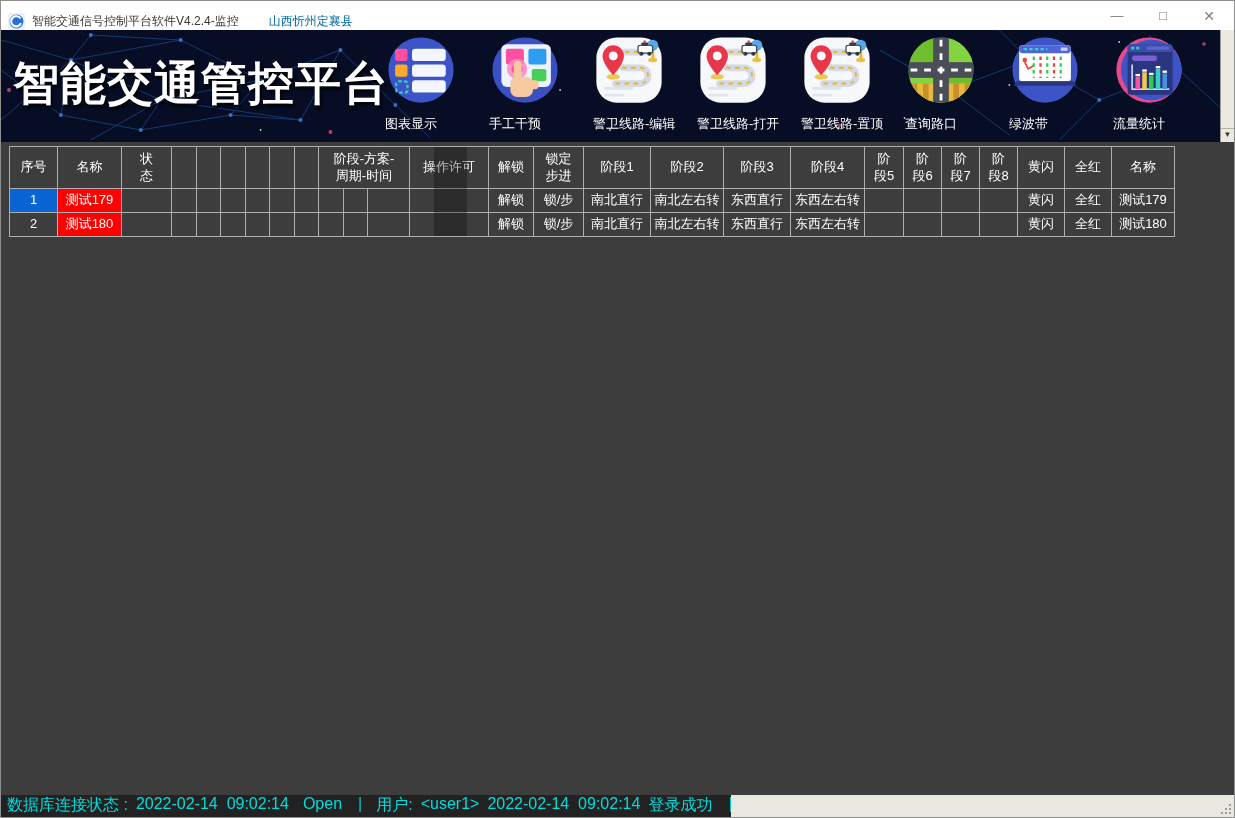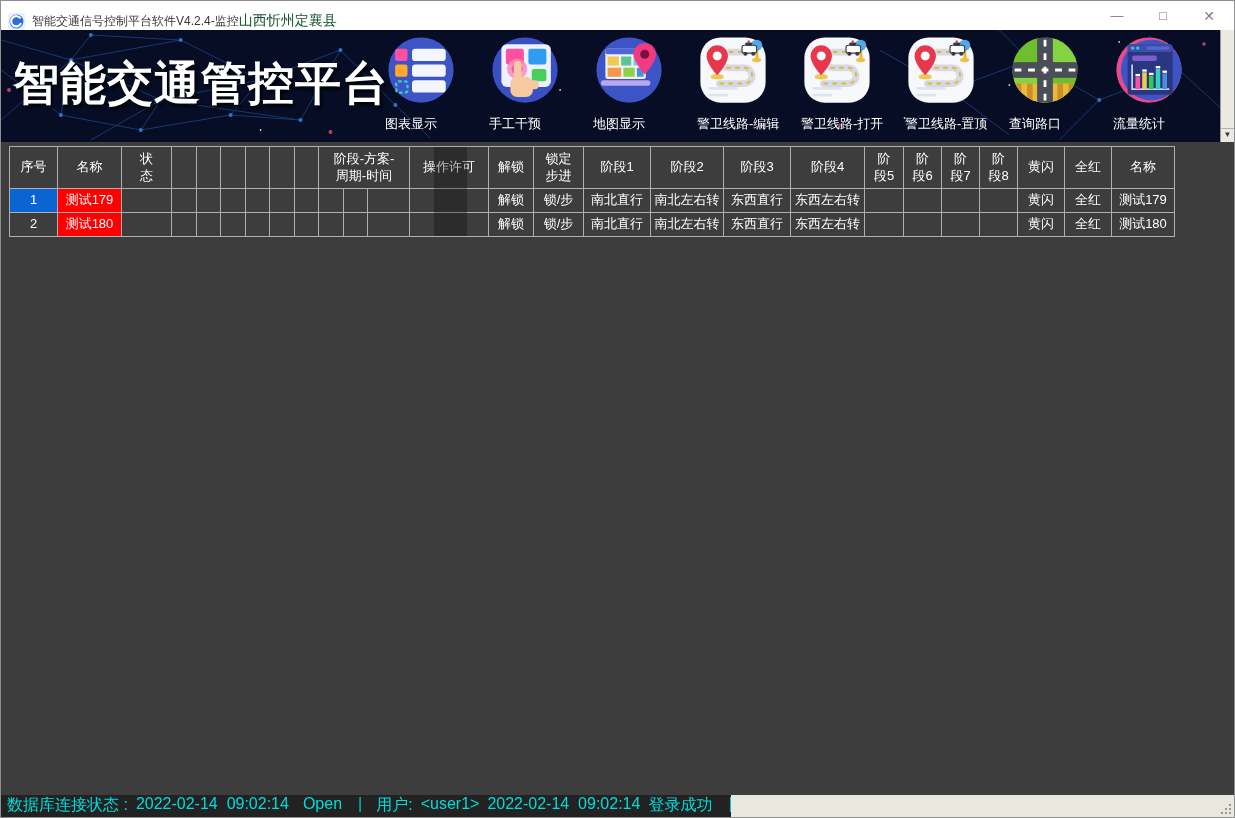--- a/index.html
+++ b/index.html
@@ -5,21 +5,21 @@
   html,body{margin:0;padding:0;background:#6b6b6b;}
   .window{
     width:1235px;height:818px;box-sizing:border-box;border:1px solid #8f8f8f;
     display:flex;flex-direction:column;background:#3d3d3d;
     font-family:"Liberation Sans","DejaVu Sans",sans-serif;position:relative;overflow:hidden;
   }
   
   .titlebar{flex:0 0 29px;background:#ffffff;display:flex;align-items:flex-end;padding-left:7px;}
   .app-icon{width:17px;height:17px;flex:0 0 17px;}
   .tb-title{font-size:12px;color:#383838;margin-left:7px;white-space:pre;}
-  .tb-loc{font-size:14px;color:#14532d;}
+  .tb-loc{font-size:12px;color:#0369a1;margin-left:30px;}
   .tb-spacer{flex:1;}
   .tb-btn{width:46px;height:29px;display:flex;align-items:center;justify-content:center;
     color:#7d7d7d;font-size:13px;cursor:default;}
   .tb-btn.close{font-size:14px;margin-right:2px;}
   
   .banner{flex:0 0 112px;background:#060d24;position:relative;overflow:hidden;}
   .net{position:absolute;left:0;top:0;width:100%;height:100%;}
   .brand{position:absolute;left:12px;top:50%;transform:translateY(-53%);
     font-family:"Liberation Serif","DejaVu Serif",serif;font-weight:700;font-size:46px;
     color:#ffffff;white-space:nowrap;text-shadow:2px 3px 3px rgba(0,0,0,.75);letter-spacing:1px;}
@@ -177,39 +177,20 @@
             <circle cx="25" cy="31" r="9" fill="#ff87bd" opacity="0.85"></circle>
             <circle cx="25" cy="31" r="5" fill="#ff4fa0"></circle>
             <rect x="22" y="24" width="7" height="20" rx="3.5" fill="#f6c9a0"></rect>
             <rect x="19" y="38" width="20" height="18" rx="6" fill="#f6c9a0"></rect>
             <rect x="36" y="41" width="8" height="8" rx="3" fill="#f6c9a0"></rect>
           </svg>
         </div>
         <div class="tool-label">手工干预</div>
       </div>
 
-      <div class="tool">
-        <div class="tool-icon">
-          <svg viewBox="0 0 64 64">
-            <circle cx="32" cy="32" r="29" fill="#3d54c6"></circle>
-            <rect x="11" y="13" width="36" height="27" rx="2" fill="#eef1f6"></rect>
-            <rect x="11" y="13" width="36" height="5" rx="2" fill="#5166d6"></rect>
-            <rect x="13" y="20" width="10" height="8" fill="#f2c94c"></rect>
-            <rect x="25" y="20" width="9" height="8" fill="#57c793"></rect>
-            <rect x="36" y="20" width="9" height="8" fill="#7fc3ef"></rect>
-            <rect x="13" y="30" width="12" height="8" fill="#f2994a"></rect>
-            <rect x="27" y="30" width="10" height="8" fill="#8bd24a"></rect>
-            <rect x="39" y="30" width="6" height="8" fill="#4a90d9"></rect>
-            <rect x="7" y="41" width="44" height="5" rx="2.5" fill="#b9a8f0"></rect>
-            <path d="M46 8 a10 10 0 0 1 10 10 c0 7 -10 18 -10 18 s-10 -11 -10 -18 a10 10 0 0 1 10 -10 z" fill="#f03a82"></path>
-            <circle cx="46" cy="18" r="4" fill="#7a1040"></circle>
-          </svg>
-        </div>
-        <div class="tool-label">地图显示</div>
-      </div>
 
       <div class="tool">
         <div class="tool-icon">
           <svg viewBox="0 0 64 64">
             <rect x="3" y="3" width="58" height="58" rx="18" fill="#f6f8fb"></rect>
             <rect x="10" y="47" width="26" height="2.5" rx="1" fill="#dfe4ec"></rect>
             <rect x="10" y="53" width="18" height="2.5" rx="1" fill="#dfe4ec"></rect>
             <path d="M20 44 H42 a7 7 0 0 0 0 -14 H28 a7 7 0 0 1 0 -14 H44" fill="none" stroke="#d3dae6" stroke-width="6" stroke-linecap="round"></path>
             <path d="M20 44 H42 a7 7 0 0 0 0 -14 H28 a7 7 0 0 1 0 -14 H44" fill="none" stroke="#f0b429" stroke-width="1.6" stroke-dasharray="4 4"></path>
             <ellipse cx="53" cy="23" rx="4" ry="2" fill="#f0c040"></ellipse>
@@ -294,20 +275,40 @@
               <rect x="25" y="3" width="14" height="58" fill="#4a4f57"></rect>
               <rect x="3" y="25" width="58" height="14" fill="#4a4f57"></rect>
               <line x1="32" y1="5" x2="32" y2="59" stroke="#ffffff" stroke-width="2.5" stroke-dasharray="6 6"></line>
               <line x1="5" y1="32" x2="59" y2="32" stroke="#ffffff" stroke-width="2.5" stroke-dasharray="6 6"></line>
             </g>
           </svg>
         </div>
         <div class="tool-label">查询路口</div>
       </div>
 
+      <div class="tool">
+        <div class="tool-icon">
+          <svg viewBox="0 0 64 64">
+            <circle cx="32" cy="32" r="29" fill="#3d54c6"></circle>
+            <rect x="9" y="10" width="46" height="32" rx="3" fill="#ffffff"></rect>
+            <rect x="9" y="10" width="46" height="7" rx="3" fill="#5166d6"></rect>
+            <line x1="13" y1="13.5" x2="34" y2="13.5" stroke="#35d0c0" stroke-width="2" stroke-dasharray="3 2"></line>
+            <rect x="46" y="12" width="6" height="3" fill="#c3cdf5"></rect>
+            <circle cx="14" cy="23" r="2" fill="#ef4136"></circle>
+            <path d="M14 25 l3 6 l5 -3" stroke="#ef4136" stroke-width="1.5" fill="none"></path>
+            <line x1="22" y1="20" x2="22" y2="39" stroke="#2fcc4e" stroke-width="2" stroke-dasharray="3 3"></line>
+            <line x1="28" y1="20" x2="28" y2="39" stroke="#ef4136" stroke-width="2" stroke-dasharray="3 3"></line>
+            <line x1="34" y1="20" x2="34" y2="39" stroke="#2fcc4e" stroke-width="2" stroke-dasharray="3 3"></line>
+            <line x1="40" y1="20" x2="40" y2="39" stroke="#ef4136" stroke-width="2" stroke-dasharray="3 3"></line>
+            <line x1="46" y1="20" x2="46" y2="39" stroke="#2fcc4e" stroke-width="2" stroke-dasharray="3 3"></line>
+            <path d="M7 42 h50 l3 4 h-56 z" fill="#2b3680"></path>
+          </svg>
+        </div>
+        <div class="tool-label">绿波带</div>
+      </div>
 
       <div class="tool">
         <div class="tool-icon">
           <svg viewBox="0 0 64 64">
             <circle cx="32" cy="32" r="29" fill="#e84a8c"></circle>
             <circle cx="34" cy="32" r="27" fill="#3d54c6"></circle>
             <rect x="13" y="9" width="40" height="45" rx="3" fill="#2b3680"></rect>
             <rect x="13" y="9" width="40" height="7" rx="3" fill="#3d4db0"></rect>
             <circle cx="17.5" cy="12.5" r="1.5" fill="#35d0c0"></circle>
             <circle cx="22" cy="12.5" r="1.5" fill="#35d0c0"></circle>

